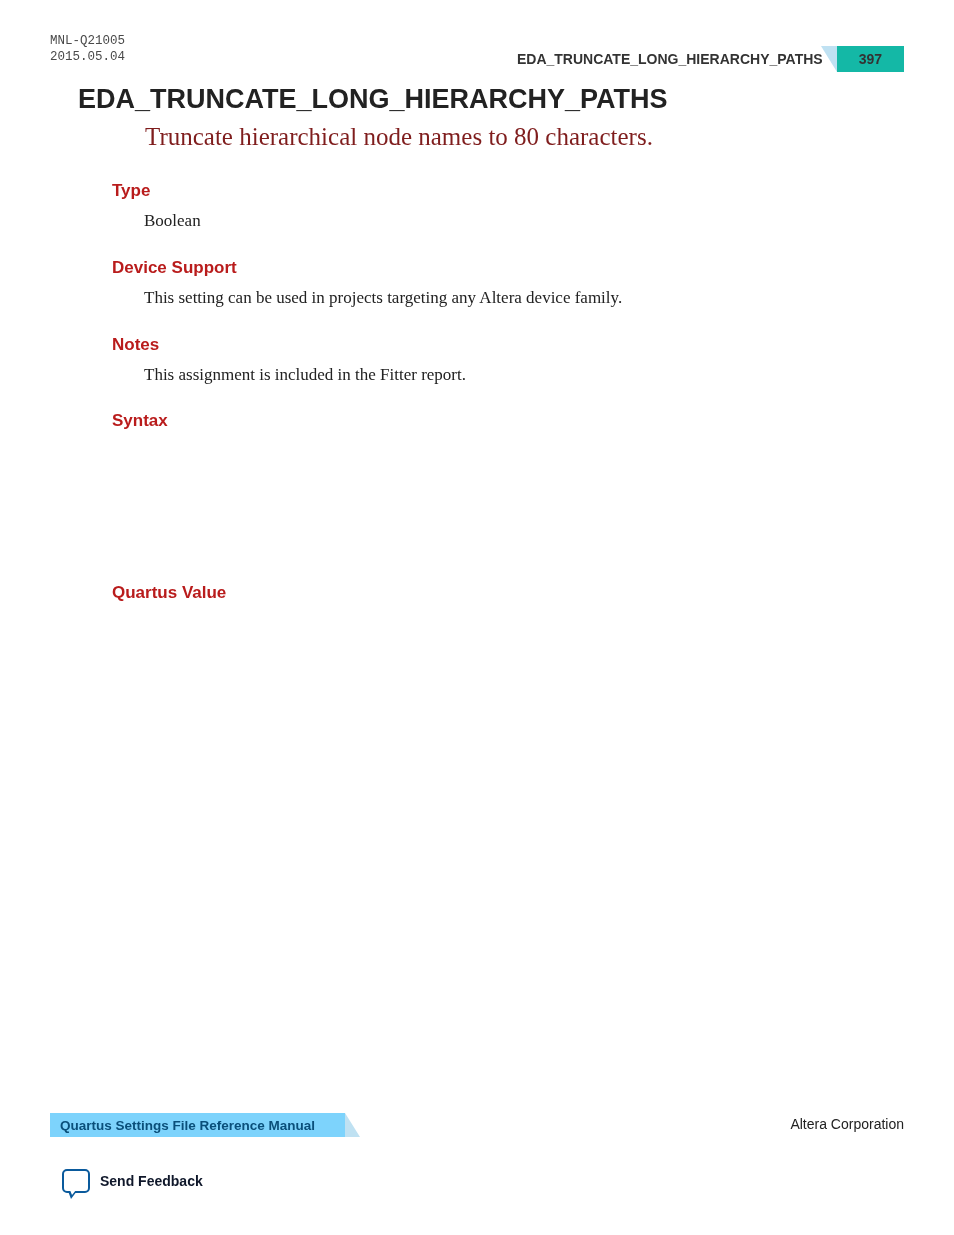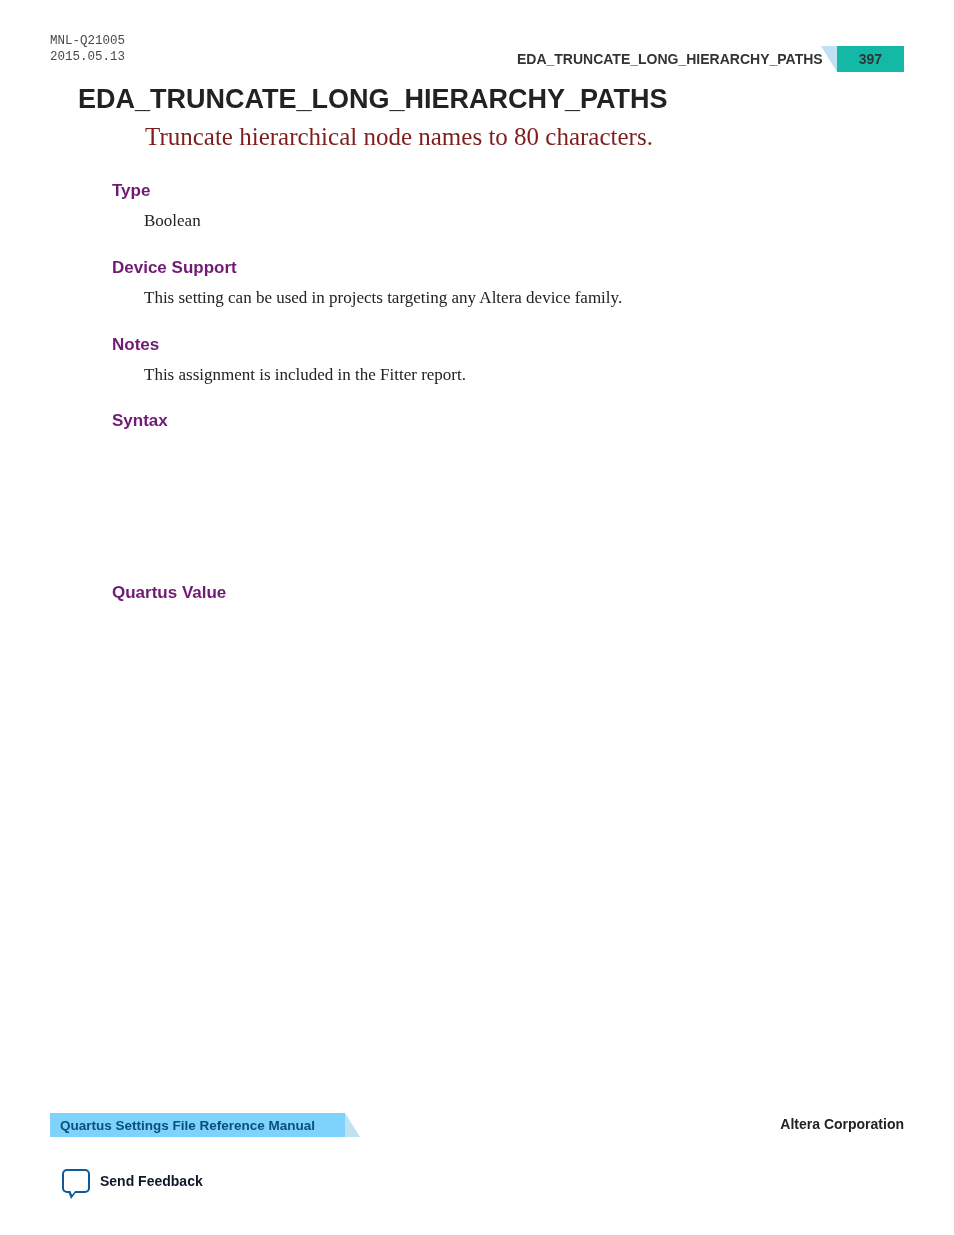--- a/index.html
+++ b/index.html
@@ -82,21 +82,21 @@
     line-height: 1.45;
     color: #7f1d1d;
   }
   .section {
     margin: 0 0 24px 34px;
   }
   .sec-title {
     font-family: "Myriad Pro", "Segoe UI", Arial, sans-serif;
     font-weight: 700;
     font-size: 17px;
-    color: #701a75;
+    color: #b91c1c;
     margin: 0 0 8px 0;
   }
   .sec-body {
     margin: 0 0 0 32px;
     font-size: 17px;
     line-height: 1.45;
     color: #222;
   }
   .syntax-gap .sec-body {
     height: 120px;
@@ -129,21 +129,21 @@
     width: 0;
     height: 0;
     border-top: 24px solid transparent;
     border-left: 15px solid #bfe1f2;
   }
   .footer-right {
     position: absolute;
     right: 0;
     top: 3px;
     font-family: "Myriad Pro", "Segoe UI", Arial, sans-serif;
-    font-weight: 700;
+    font-weight: 400;
     font-size: 14px;
     color: #222;
   }
   
   .feedback {
     position: absolute;
     left: 62px;
     bottom: 42px;
     display: flex;
     align-items: center;
@@ -187,21 +187,21 @@
     color: #0f172a;
   }
 </style>
 </head>
 <body>
 
 <div class="page">
 
   <div class="doc-meta">
     <div>MNL-Q21005</div>
-    <div>2015.05.13</div>
+    <div>2015.05.04</div>
   </div>
 
   <div class="header-right">
     <div class="header-title-text">EDA_TRUNCATE_LONG_HIERARCHY_PATHS</div>
     <div class="page-num-box">397</div>
   </div>
 
   <div class="content">
     <h1 class="h1">EDA_TRUNCATE_LONG_HIERARCHY_PATHS</h1>
     <p class="desc">Truncate hierarchical node names to 80 characters.</p>

